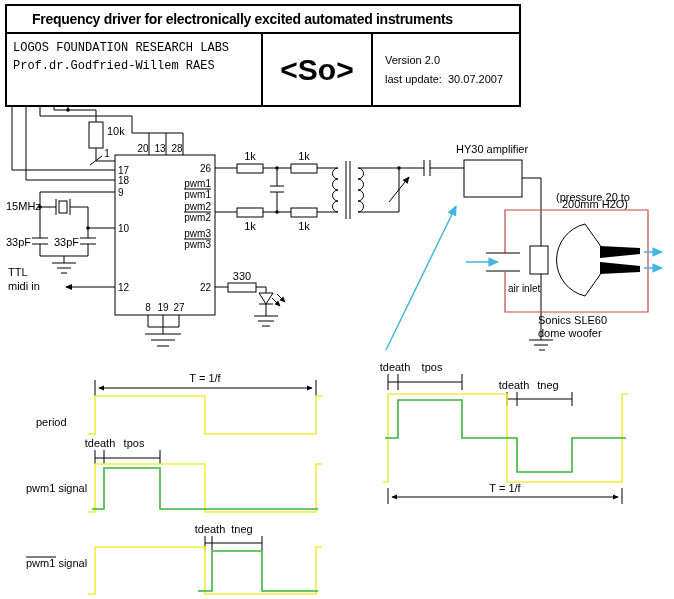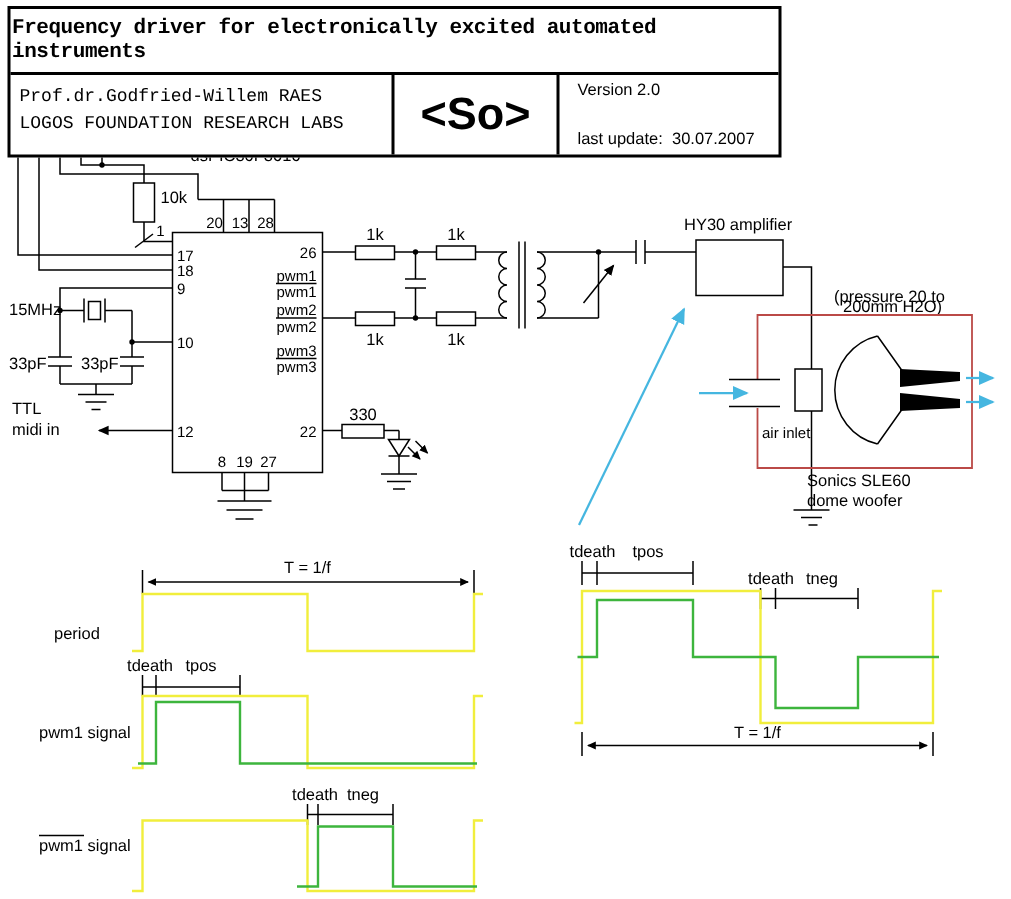--- a/index.html
+++ b/index.html
@@ -1,48 +1,48 @@
 <!DOCTYPE html>
 <html style="--wave_yellow: #f1ee3c; --wave_green: #3db53d; --accent_cyan: #45b6e0; --enclosure_red: #bb4a47;"><head>
 <meta charset="utf-8">
 <style>
   html,body{margin:0;padding:0;background:#fff;}
   .page{position:relative;width:674px;height:599px;background:#fff;overflow:hidden;
         font-family:"Liberation Sans",sans-serif;}
   .titleblock{position:absolute;left:5px;top:4px;width:512px;border:2px solid #000;background:#fff;z-index:2;}
   .tb-title{border-bottom:2px solid #000;font-weight:bold;font-size:14px;letter-spacing:-0.3px;
-            padding:5px 1px;font-family:Liberation Mono, monospace;}
+            padding:5px 25px;font-family:Liberation Sans, sans-serif;}
   .tb-row{display:flex;}
   .tb-org{width:242px;border-right:2px solid #000;font-family:"Liberation Mono",monospace;
           font-size:12px;padding:5px 6px;line-height:18px;}
   .tb-so{width:108px;border-right:2px solid #000;display:flex;align-items:center;justify-content:center;
          font-weight:bold;font-size:30px;}
-  .tb-ver{flex:1;font-size:11px;padding:4px 12px;}
-  .tb-upd{margin-top:21px;white-space:pre;}
+  .tb-ver{flex:1;font-size:11px;padding:20px 12px;}
+  .tb-upd{margin-top:7px;white-space:pre;}
   svg{position:absolute;left:0;top:0;}
   .w{stroke:#000;stroke-width:1;fill:none;}
   .comp{stroke:#000;stroke-width:1;fill:#fff;}
   .t11{font-family:"Liberation Sans",sans-serif;font-size:11px;fill:#000;}
   .t10{font-family:"Liberation Sans",sans-serif;font-size:10px;fill:#000;}
   .mid{text-anchor:middle;} .end{text-anchor:end;}
   .wave{fill:none;stroke-width:1.6;stroke-linejoin:miter;}
   .cy{stroke:var(--accent_cyan,#45b6e0);stroke-width:1.5;fill:none;}
   .dot{fill:#000;stroke:none;}
 </style>
 </head>
 <body>
 
 <div class="page">
 
   <div class="titleblock">
     <div class="tb-title">Frequency driver for electronically excited automated instruments</div>
     <div class="tb-row">
       <div class="tb-org">
+        <div>LOGOS FOUNDATION RESEARCH LABS</div>
         <div>Prof.dr.Godfried-Willem RAES</div>
-        <div>LOGOS FOUNDATION RESEARCH LABS</div>
       </div>
       <div class="tb-so">&lt;So&gt;</div>
       <div class="tb-ver">
         <div>Version 2.0</div>
         <div class="tb-upd">last update:  30.07.2007</div>
       </div>
     </div>
   </div>
 
   <svg width="674" height="599" viewBox="0 0 674 599">

